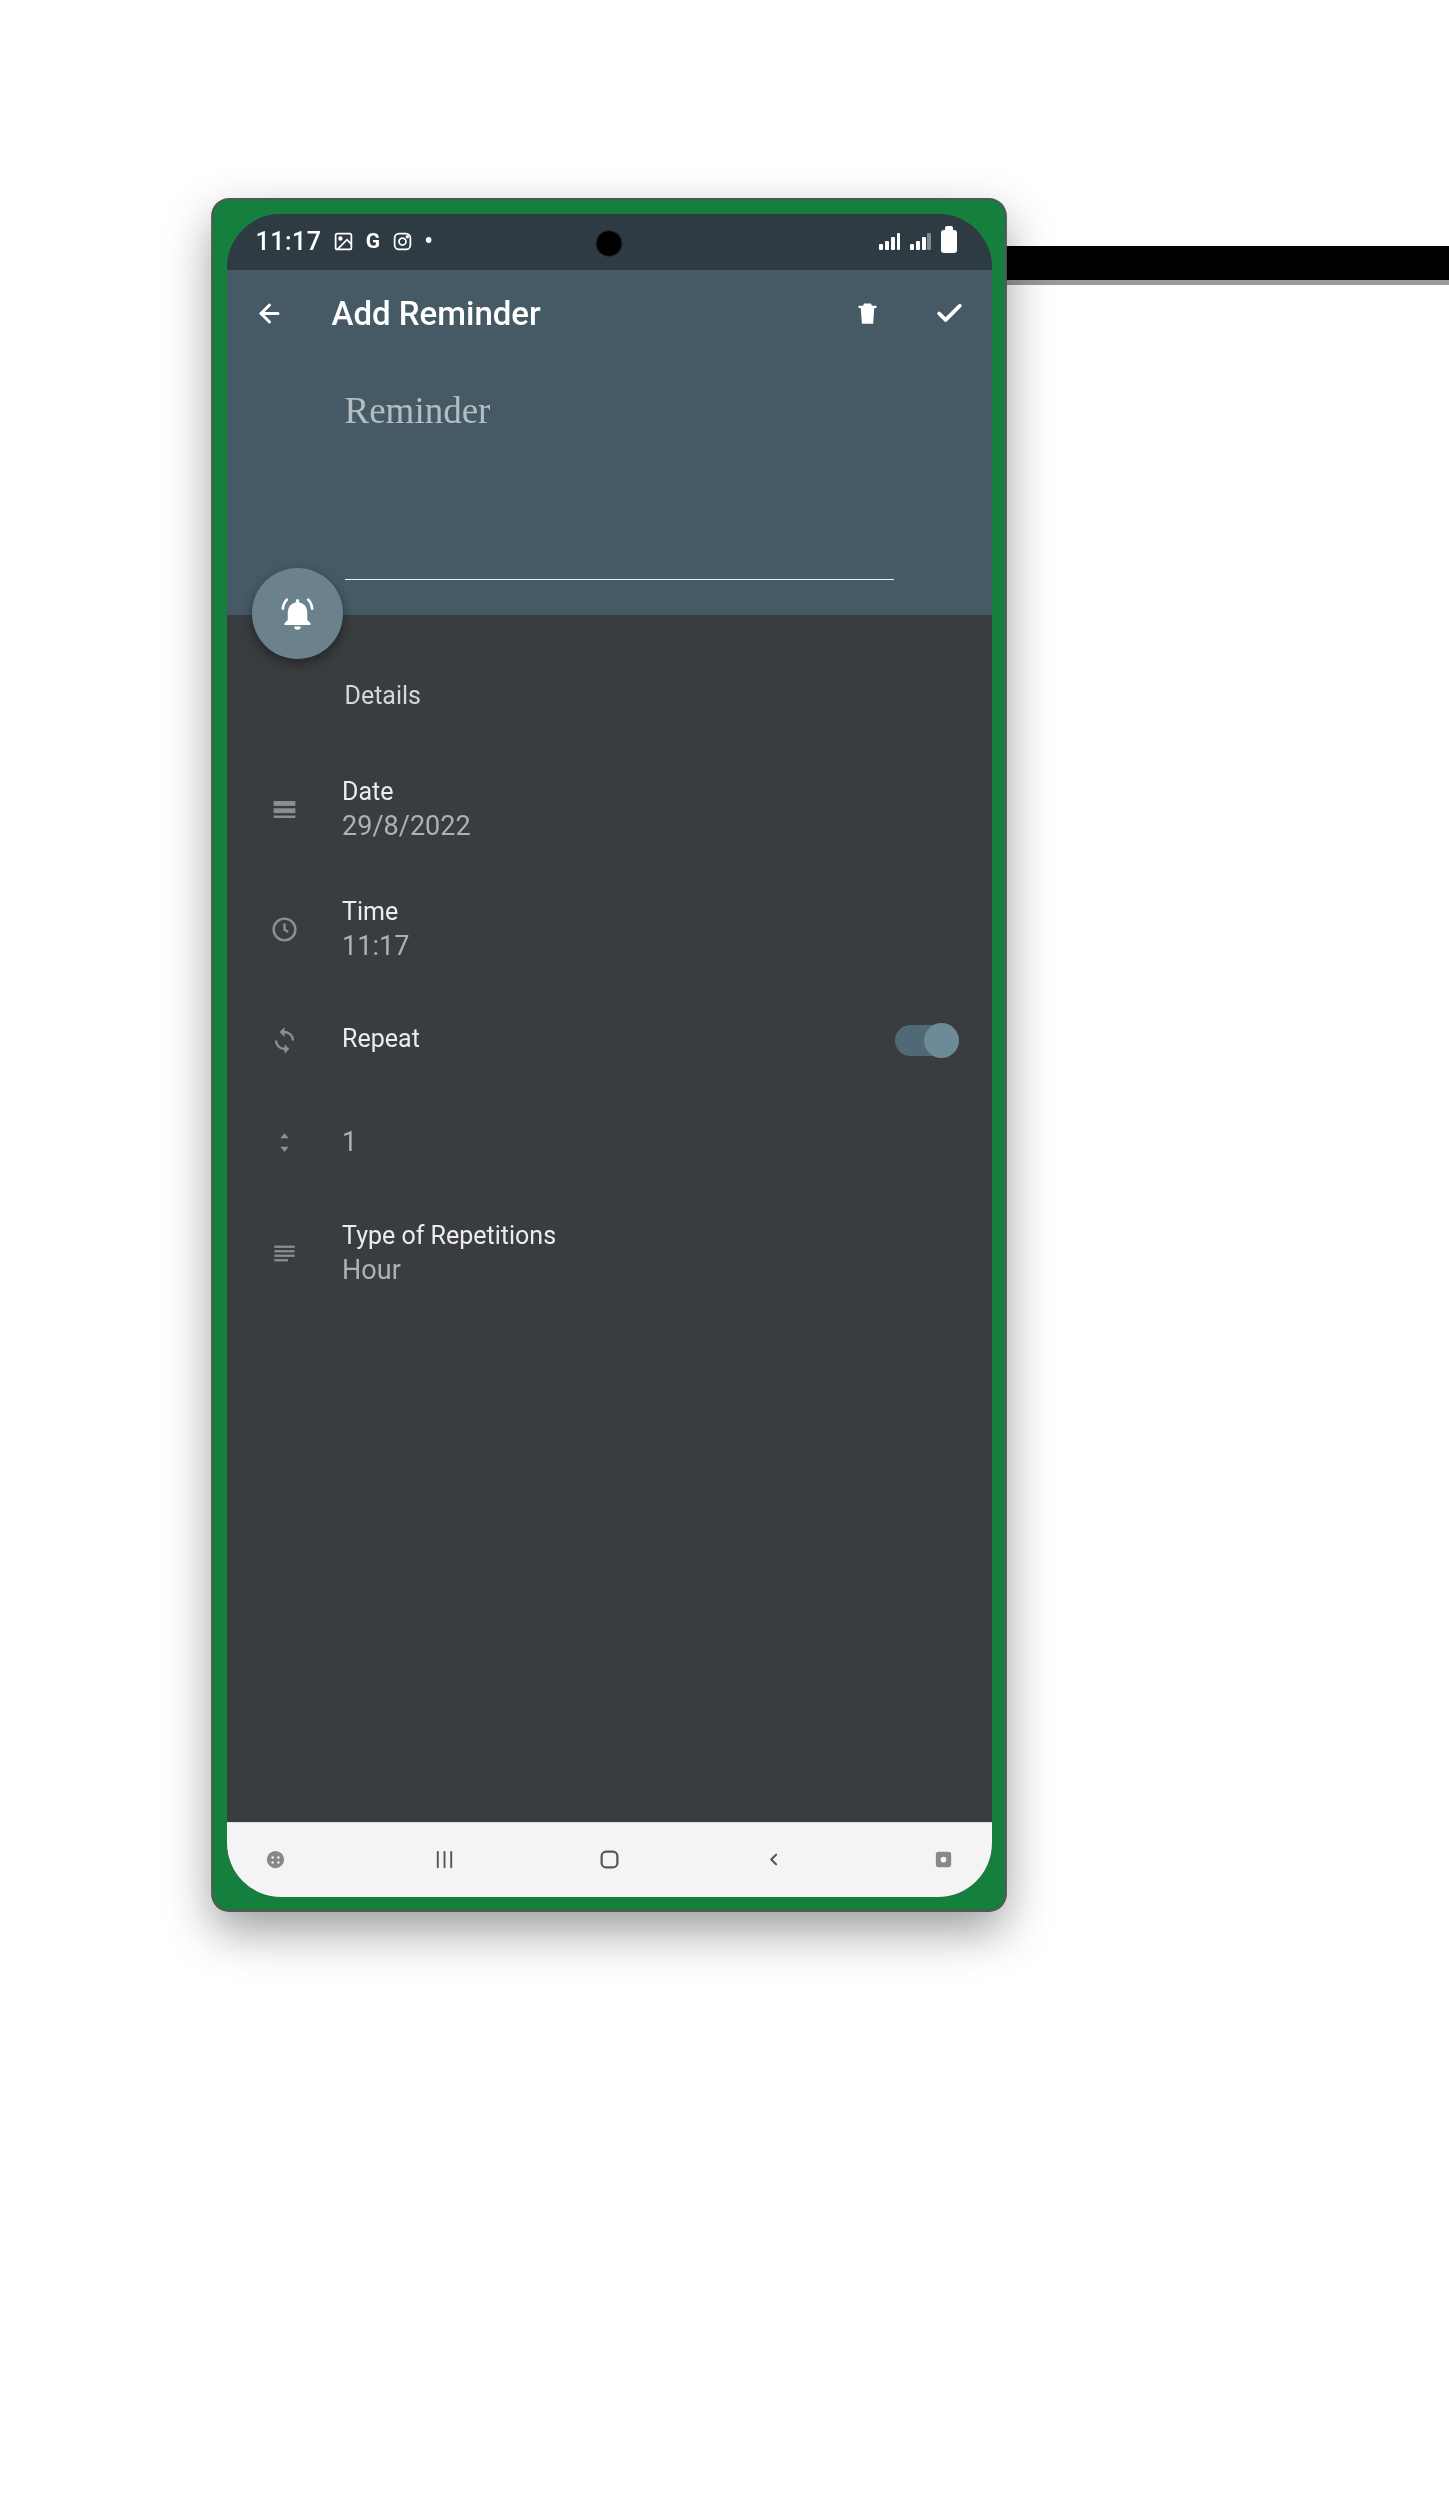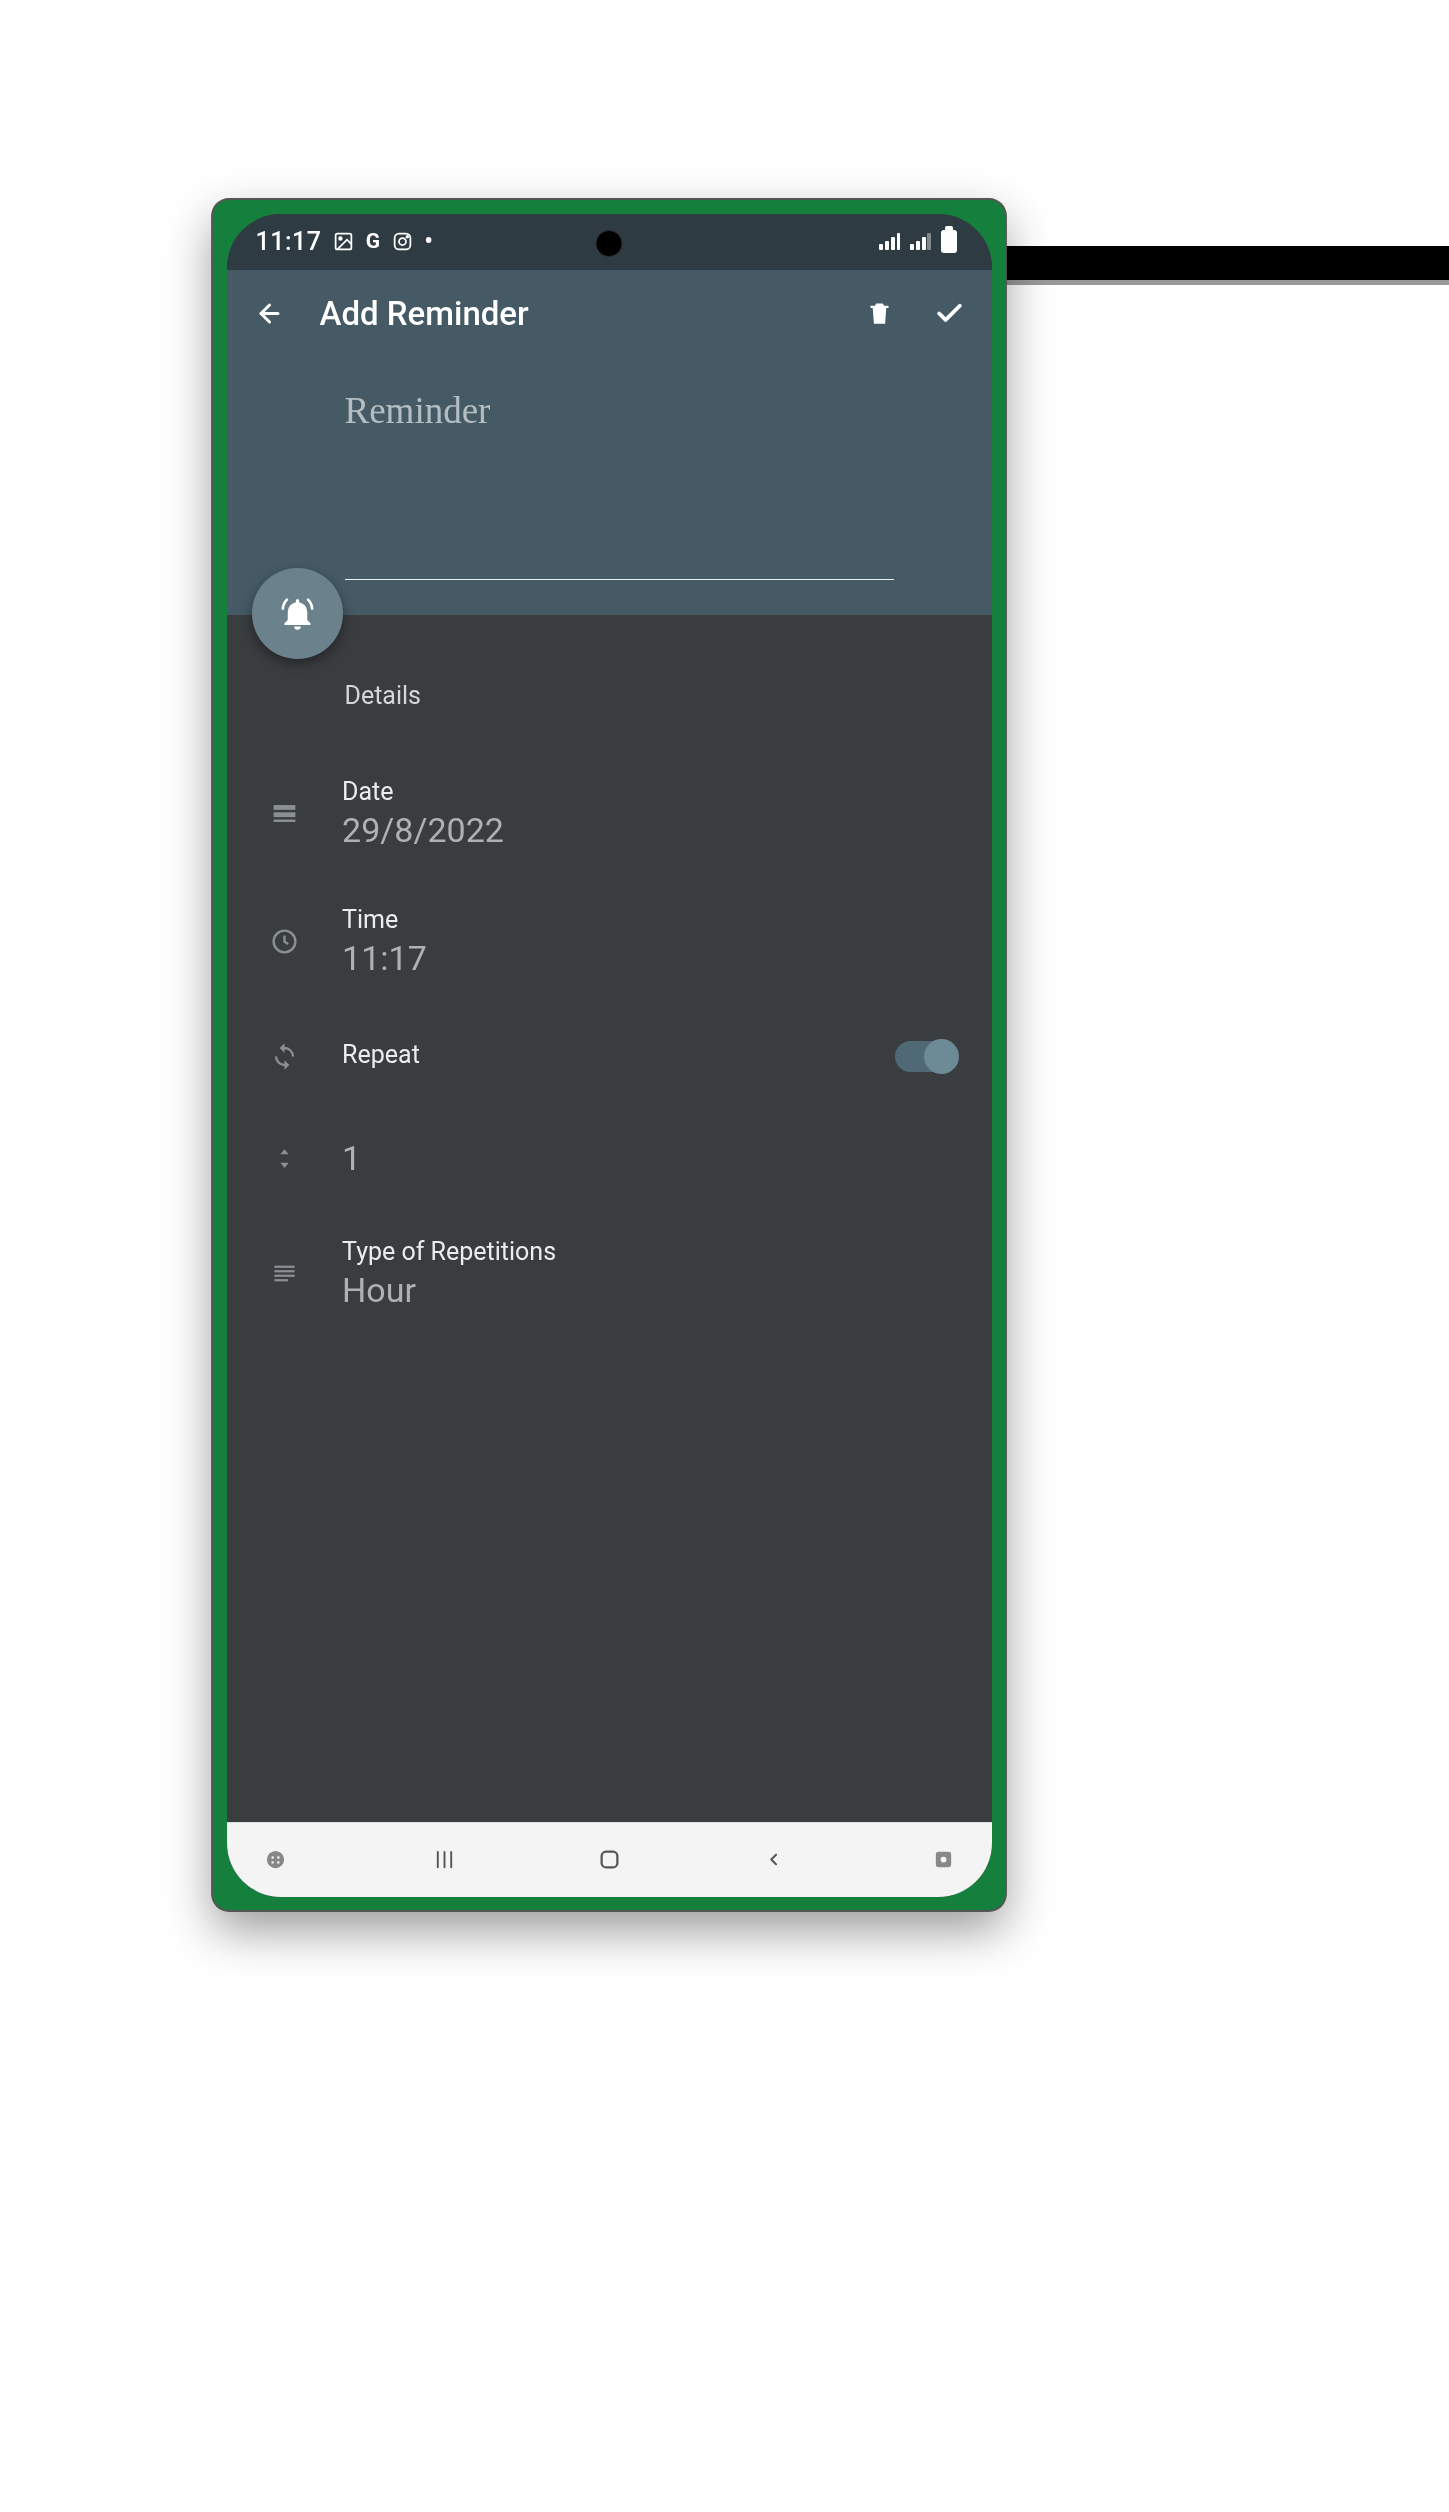--- a/index.html
+++ b/index.html
@@ -82,21 +82,21 @@
   .b1{height:5.8px;} .b2{height:9.7px;} .b3{height:13.5px;} .b4{height:17.4px;}
   .battery-icon { width:15.5px; height:23px; background:#fff; border-radius:2.9px; position:relative; }
   .battery-icon::before { content:""; position:absolute; top:-3.9px; left:3.9px; width:7.7px; height:3.9px; background:#fff; border-radius:1.9px 1.9px 0 0;}
   
   .app-bar {
     background: #455a64;
     height: 87px;
     display: flex;
     align-items: center;
     padding: 0 23px;
-    gap: 31px;
+    gap: 43px;
     color: #fff;
   }
   .app-title { font-size: 33px; font-weight: 500; flex: 1; }
   .app-icon-btn { width: 39px; height: 39px; display:flex; align-items:center; justify-content:center; color:#fff; }
   
   .hero {
     background: #455a64;
     padding: 25px 23px 35px 118px;
     position: relative;
   }
@@ -146,21 +146,21 @@
     margin-bottom: 13.5px;
   }
   .row-icon {
     width: 46px; height: 46px;
     display:flex; align-items:center; justify-content:center;
     color: #8a8f92;
     flex-shrink: 0;
   }
   .row-text { flex: 1; }
   .row-label { font-size: 25px; color: #ececec; margin-bottom: 3.9px; }
-  .row-value { font-size: 34px; color: #adb1b3; }
+  .row-value { font-size: 27px; color: #adb1b3; }
   .toggle {
     width: 62px; height: 31px;
     background: #4f6a75;
     border-radius: 15.5px;
     position: relative;
     flex-shrink: 0;
   }
   .toggle-knob {
     position: absolute;
     right: -1.9px; top: -1.9px;

